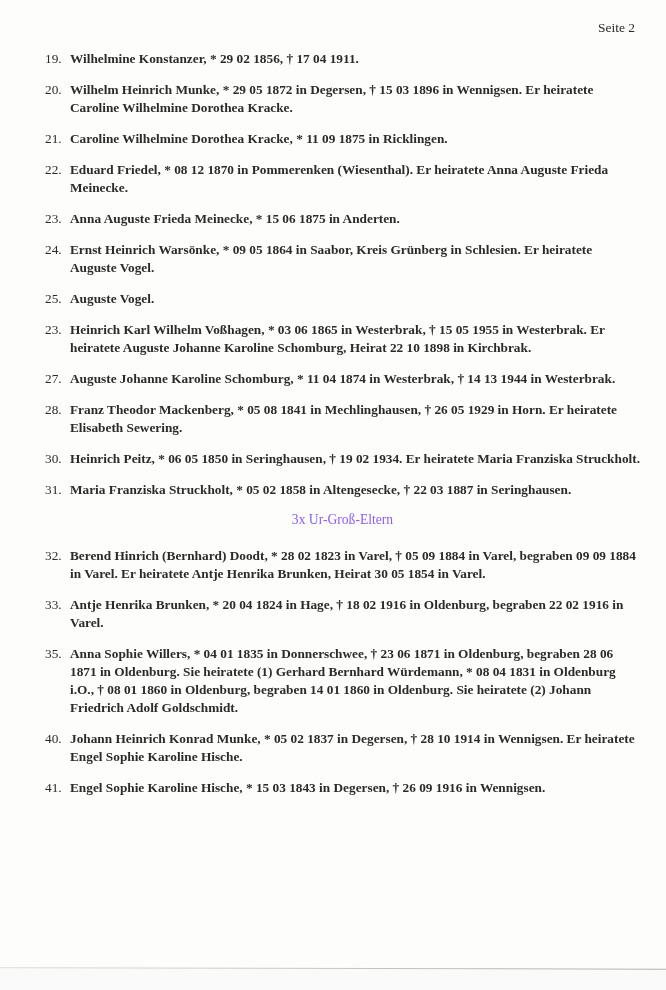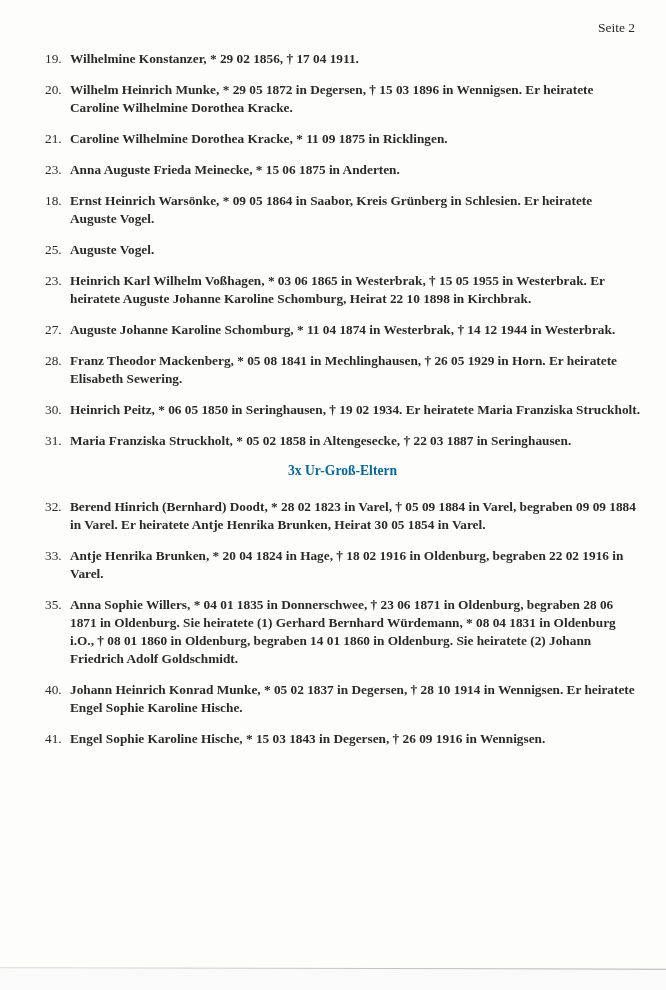--- a/index.html
+++ b/index.html
@@ -32,24 +32,24 @@
     line-height: 18px;
     color: #2b2b2b;
   }
   .num {
     flex: 0 0 25px;
     width: 25px;
   }
   .etext { flex: 1; font-weight: bold; }
   .section-heading {
     font-size: 13.6px;
-    font-weight: bold;
+    font-weight: normal;
     text-align: center;
     margin: 10px 0 19px 0;
-    color: #0369a1;
+    color: #8b5cf6;
   }
   .scan-line {
     position: absolute;
     left: 0; right: 0;
     top: 968px;
     height: 1px;
     background: linear-gradient(90deg, #dcdcdc 0%, #c9c9c9 40%, #bdbdbd 75%, #b2b2b2 100%);
     transform: rotate(0.12deg);
   }
   .below-line {
@@ -74,38 +74,42 @@
       </div>
       <div class="entry">
         <span class="num">20.</span>
         <span class="etext">Wilhelm Heinrich Munke,  * 29 05 1872 in Degersen,  † 15 03 1896 in Wennigsen.  Er heiratete Caroline Wilhelmine Dorothea Kracke.</span>
       </div>
       <div class="entry">
         <span class="num">21.</span>
         <span class="etext">Caroline Wilhelmine Dorothea Kracke,  * 11 09 1875 in Ricklingen.</span>
       </div>
       <div class="entry">
+        <span class="num">22.</span>
+        <span class="etext">Eduard Friedel,  * 08 12 1870 in Pommerenken (Wiesenthal).  Er heiratete Anna Auguste Frieda Meinecke.</span>
+      </div>
+      <div class="entry">
         <span class="num">23.</span>
         <span class="etext">Anna Auguste Frieda Meinecke,  * 15 06 1875 in Anderten.</span>
       </div>
       <div class="entry">
-        <span class="num">18.</span>
+        <span class="num">24.</span>
         <span class="etext">Ernst Heinrich Warsönke,  * 09 05 1864 in Saabor, Kreis Grünberg in Schlesien.  Er heiratete Auguste Vogel.</span>
       </div>
       <div class="entry">
         <span class="num">25.</span>
         <span class="etext">Auguste Vogel.</span>
       </div>
       <div class="entry">
         <span class="num">23.</span>
         <span class="etext">Heinrich Karl Wilhelm Voßhagen,  * 03 06 1865 in Westerbrak,  † 15 05 1955 in Westerbrak.  Er heiratete Auguste Johanne Karoline Schomburg, Heirat 22 10 1898 in Kirchbrak.</span>
       </div>
       <div class="entry">
         <span class="num">27.</span>
-        <span class="etext">Auguste Johanne Karoline Schomburg,  * 11 04 1874 in Westerbrak,  † 14 12 1944 in Westerbrak.</span>
+        <span class="etext">Auguste Johanne Karoline Schomburg,  * 11 04 1874 in Westerbrak,  † 14 13 1944 in Westerbrak.</span>
       </div>
       <div class="entry">
         <span class="num">28.</span>
         <span class="etext">Franz Theodor Mackenberg,  * 05 08 1841 in Mechlinghausen,  † 26 05 1929 in Horn.  Er heiratete Elisabeth Sewering.</span>
       </div>
       <div class="entry">
         <span class="num">30.</span>
         <span class="etext">Heinrich Peitz,  * 06 05 1850 in Seringhausen,  † 19 02 1934.  Er heiratete Maria Franziska Struckholt.</span>
       </div>
       <div class="entry">

